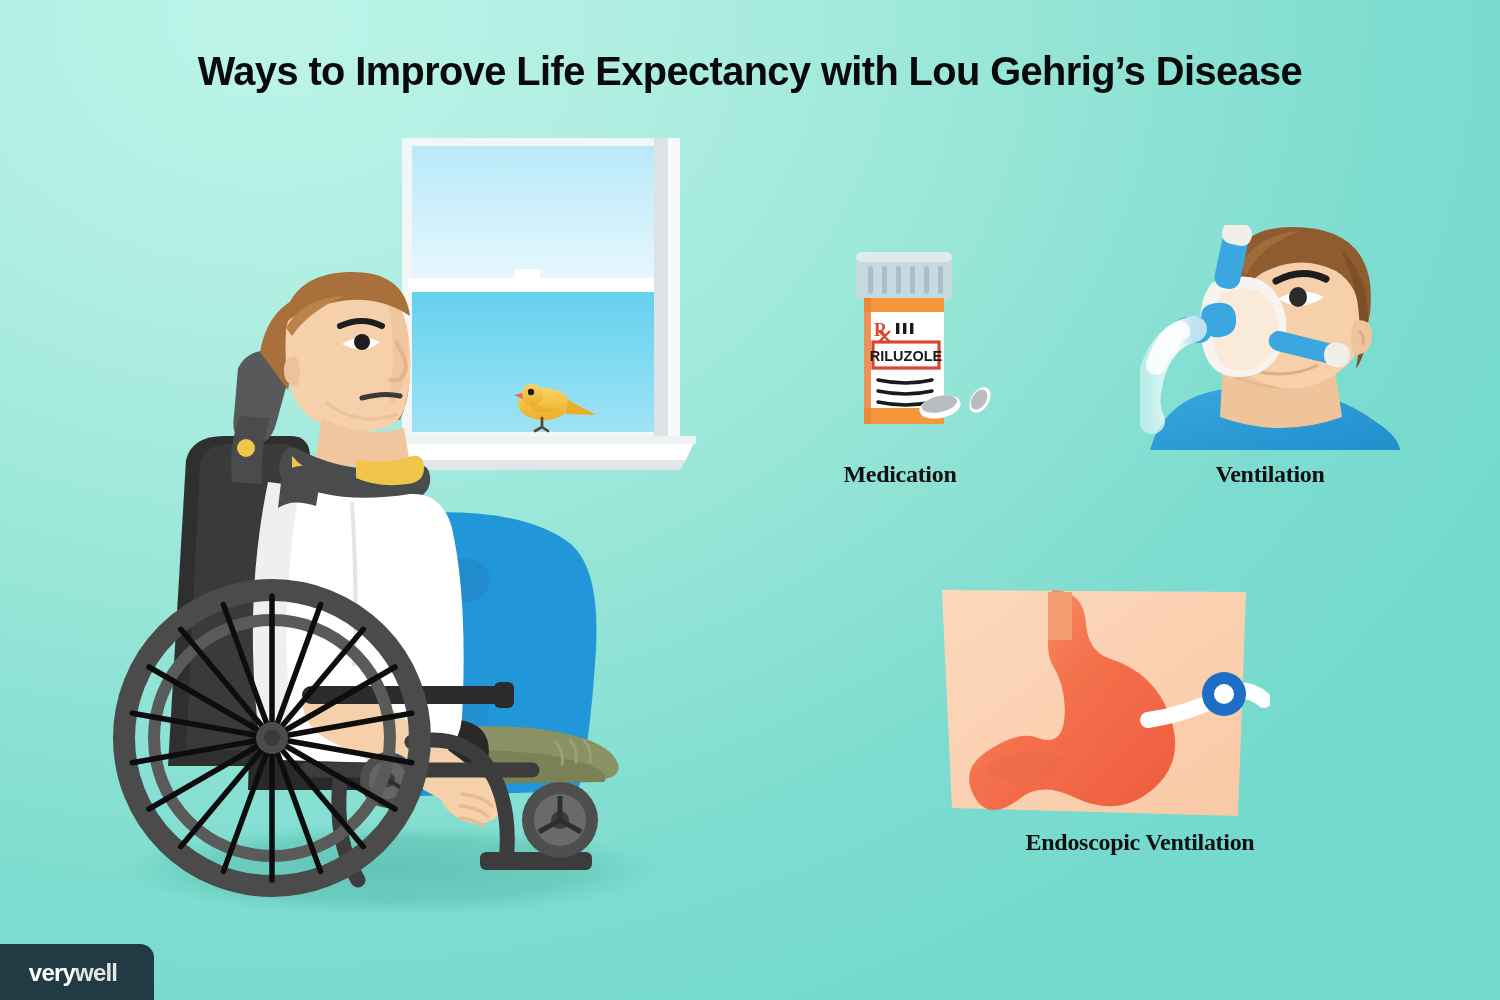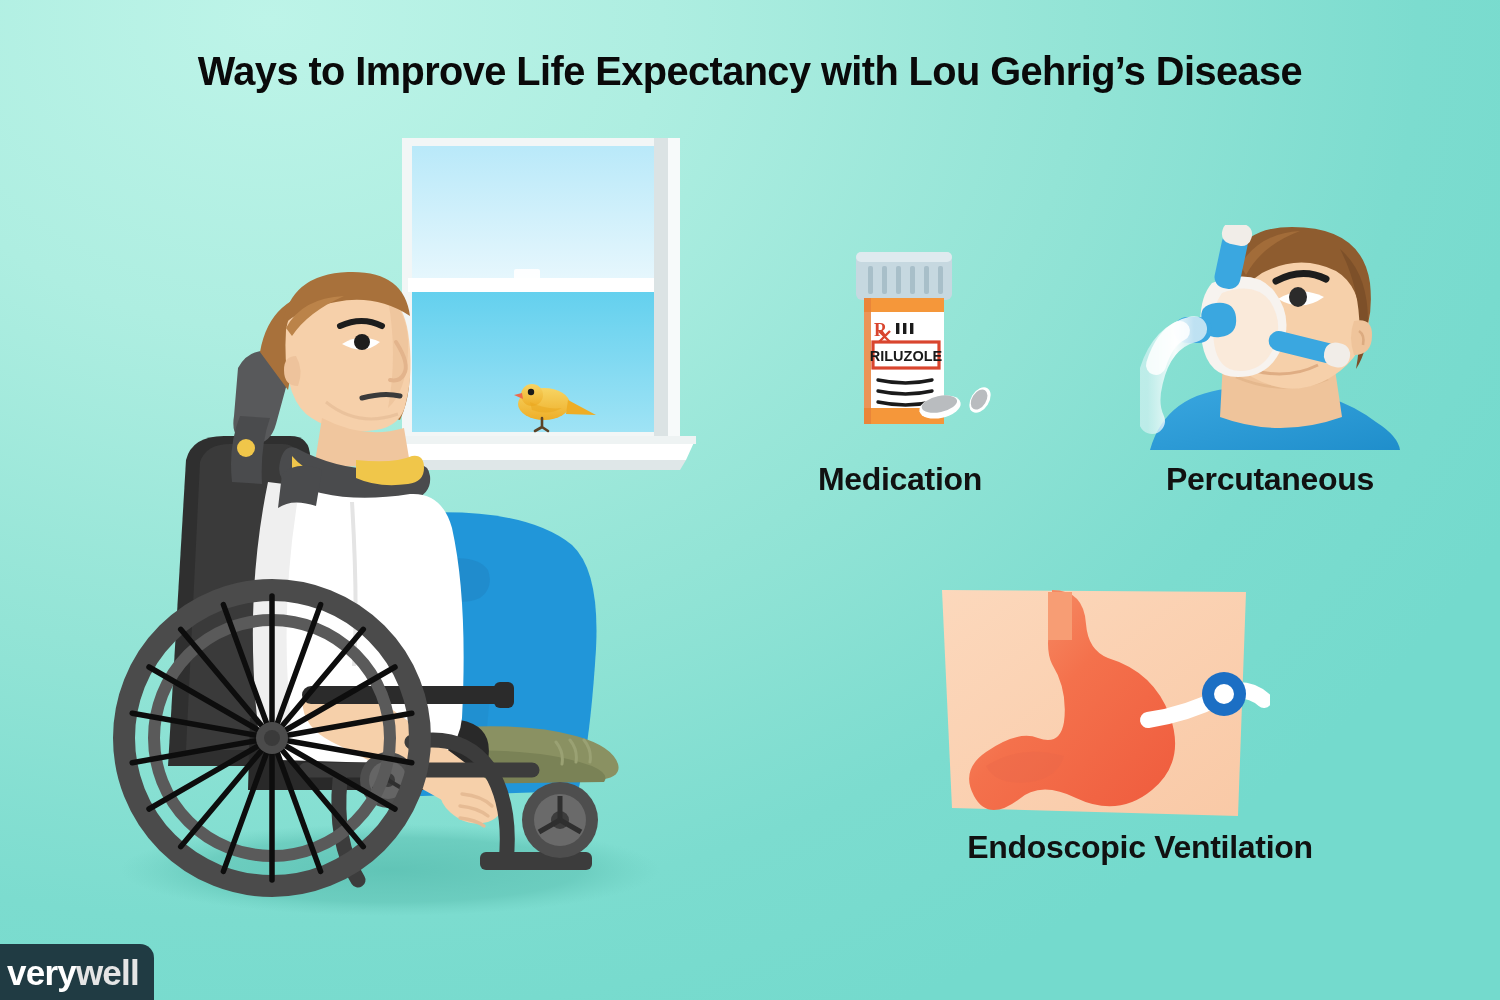--- a/index.html
+++ b/index.html
@@ -33,43 +33,43 @@
     transform:scaleX(0.97);
     white-space:nowrap;
   }
 
   
   .caption {
     position:absolute;
     text-align:center;
     color:#111111;
     font-weight:bold;
-    font-size:32px;
+    font-size:24px;
     line-height:1.35;
     letter-spacing:-0.3px;
-    font-family:Liberation Sans, sans-serif;
+    font-family:Liberation Serif, serif;
   }
   #cap-med   { left:740px; top:458px;  width:320px; }
   #cap-vent  { left:1110px; top:458px; width:320px; }
   #cap-peg   { left:880px; top:826px;  width:520px; }
 
   
   #logo {
     position:absolute;
     left:-14px; bottom:-6px;
     width:168px; height:62px;
     background:#203b43;
     border-radius:0 14px 0 0;
     display:flex; align-items:center; justify-content:center;
     padding-left:6px; padding-bottom:4px;
   }
   #logo .lg-very { color:#ffffff; }
   #logo .lg-well { color:#e5e5e5; }
   #logo .lg-text {
-    font-size:35px; font-weight:bold; letter-spacing:-0.8px;
+    font-size:24px; font-weight:bold; letter-spacing:-0.8px;
     font-family:"Liberation Sans","DejaVu Sans", sans-serif;
   }
 
   
   svg { display:block; }
   .scene { position:absolute; }
 </style>
 </head>
 <body>
 
@@ -410,21 +410,21 @@
       <g>
         <circle cx="294" cy="114" r="22" fill="#1c6fc4"></circle>
         <circle cx="294" cy="114" r="10" fill="#ffffff"></circle>
       </g>
     </svg>
   </div>
 
   <div class="caption" id="cap-med">Medication</div>
 
   <div class="caption" id="cap-vent">
-    <div>Percutaneous</div>
+    <div>Ventilation</div>
   </div>
 
   <div class="caption" id="cap-peg">
     <div>Endoscopic Ventilation</div>
   </div>
 
   <div id="logo">
     <span class="lg-text lg-very">very</span>
       <span class="lg-text lg-well">well</span>
   </div>

